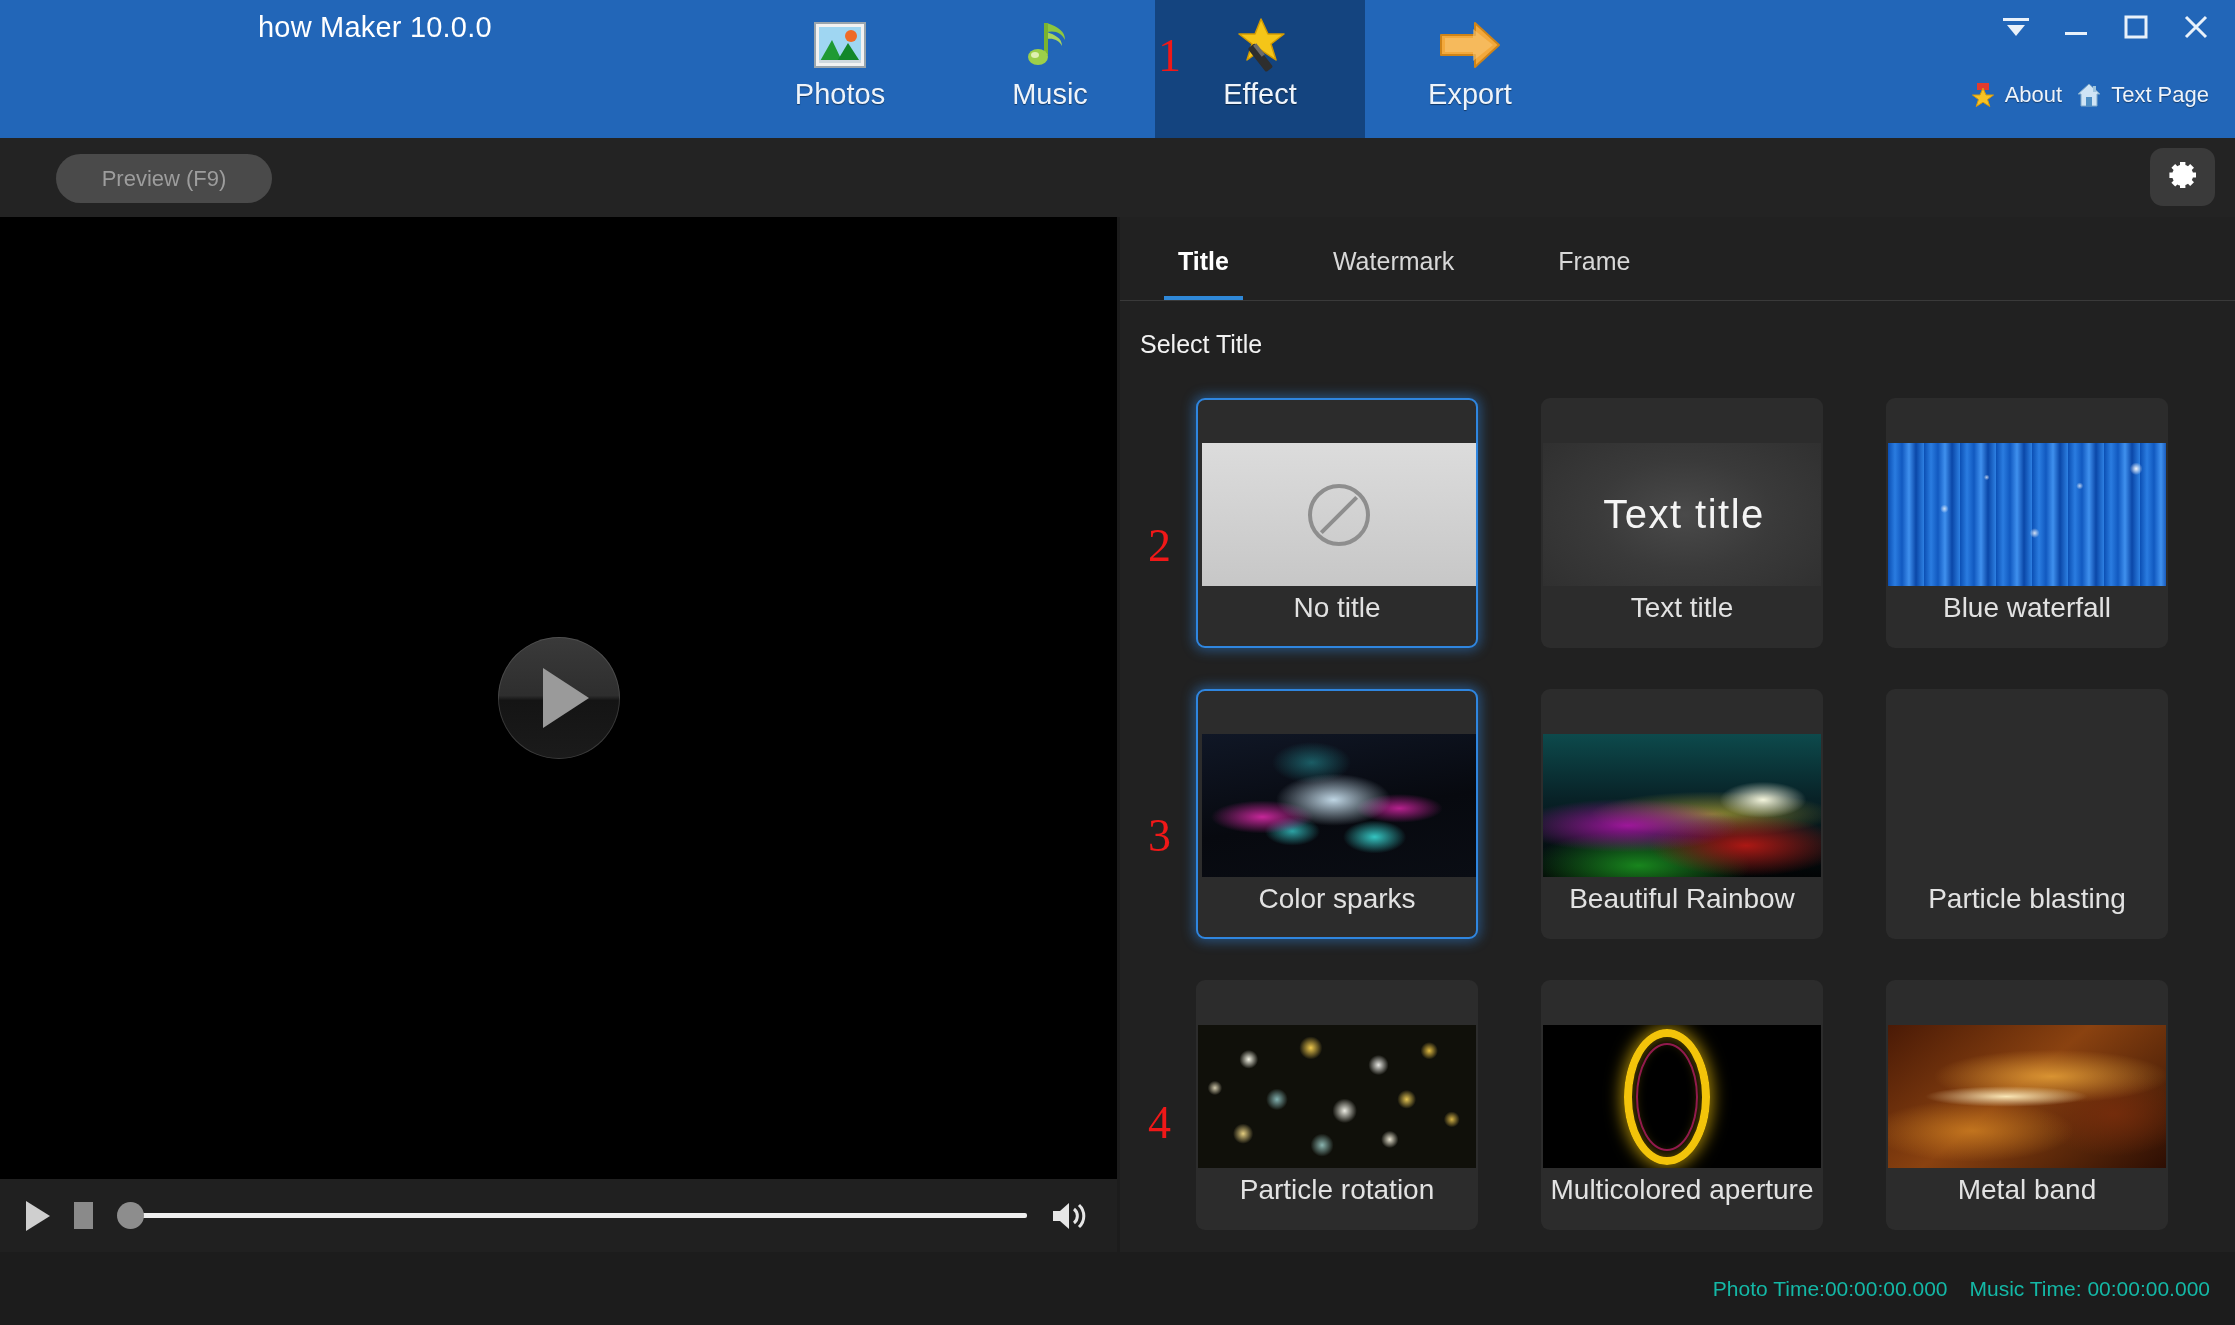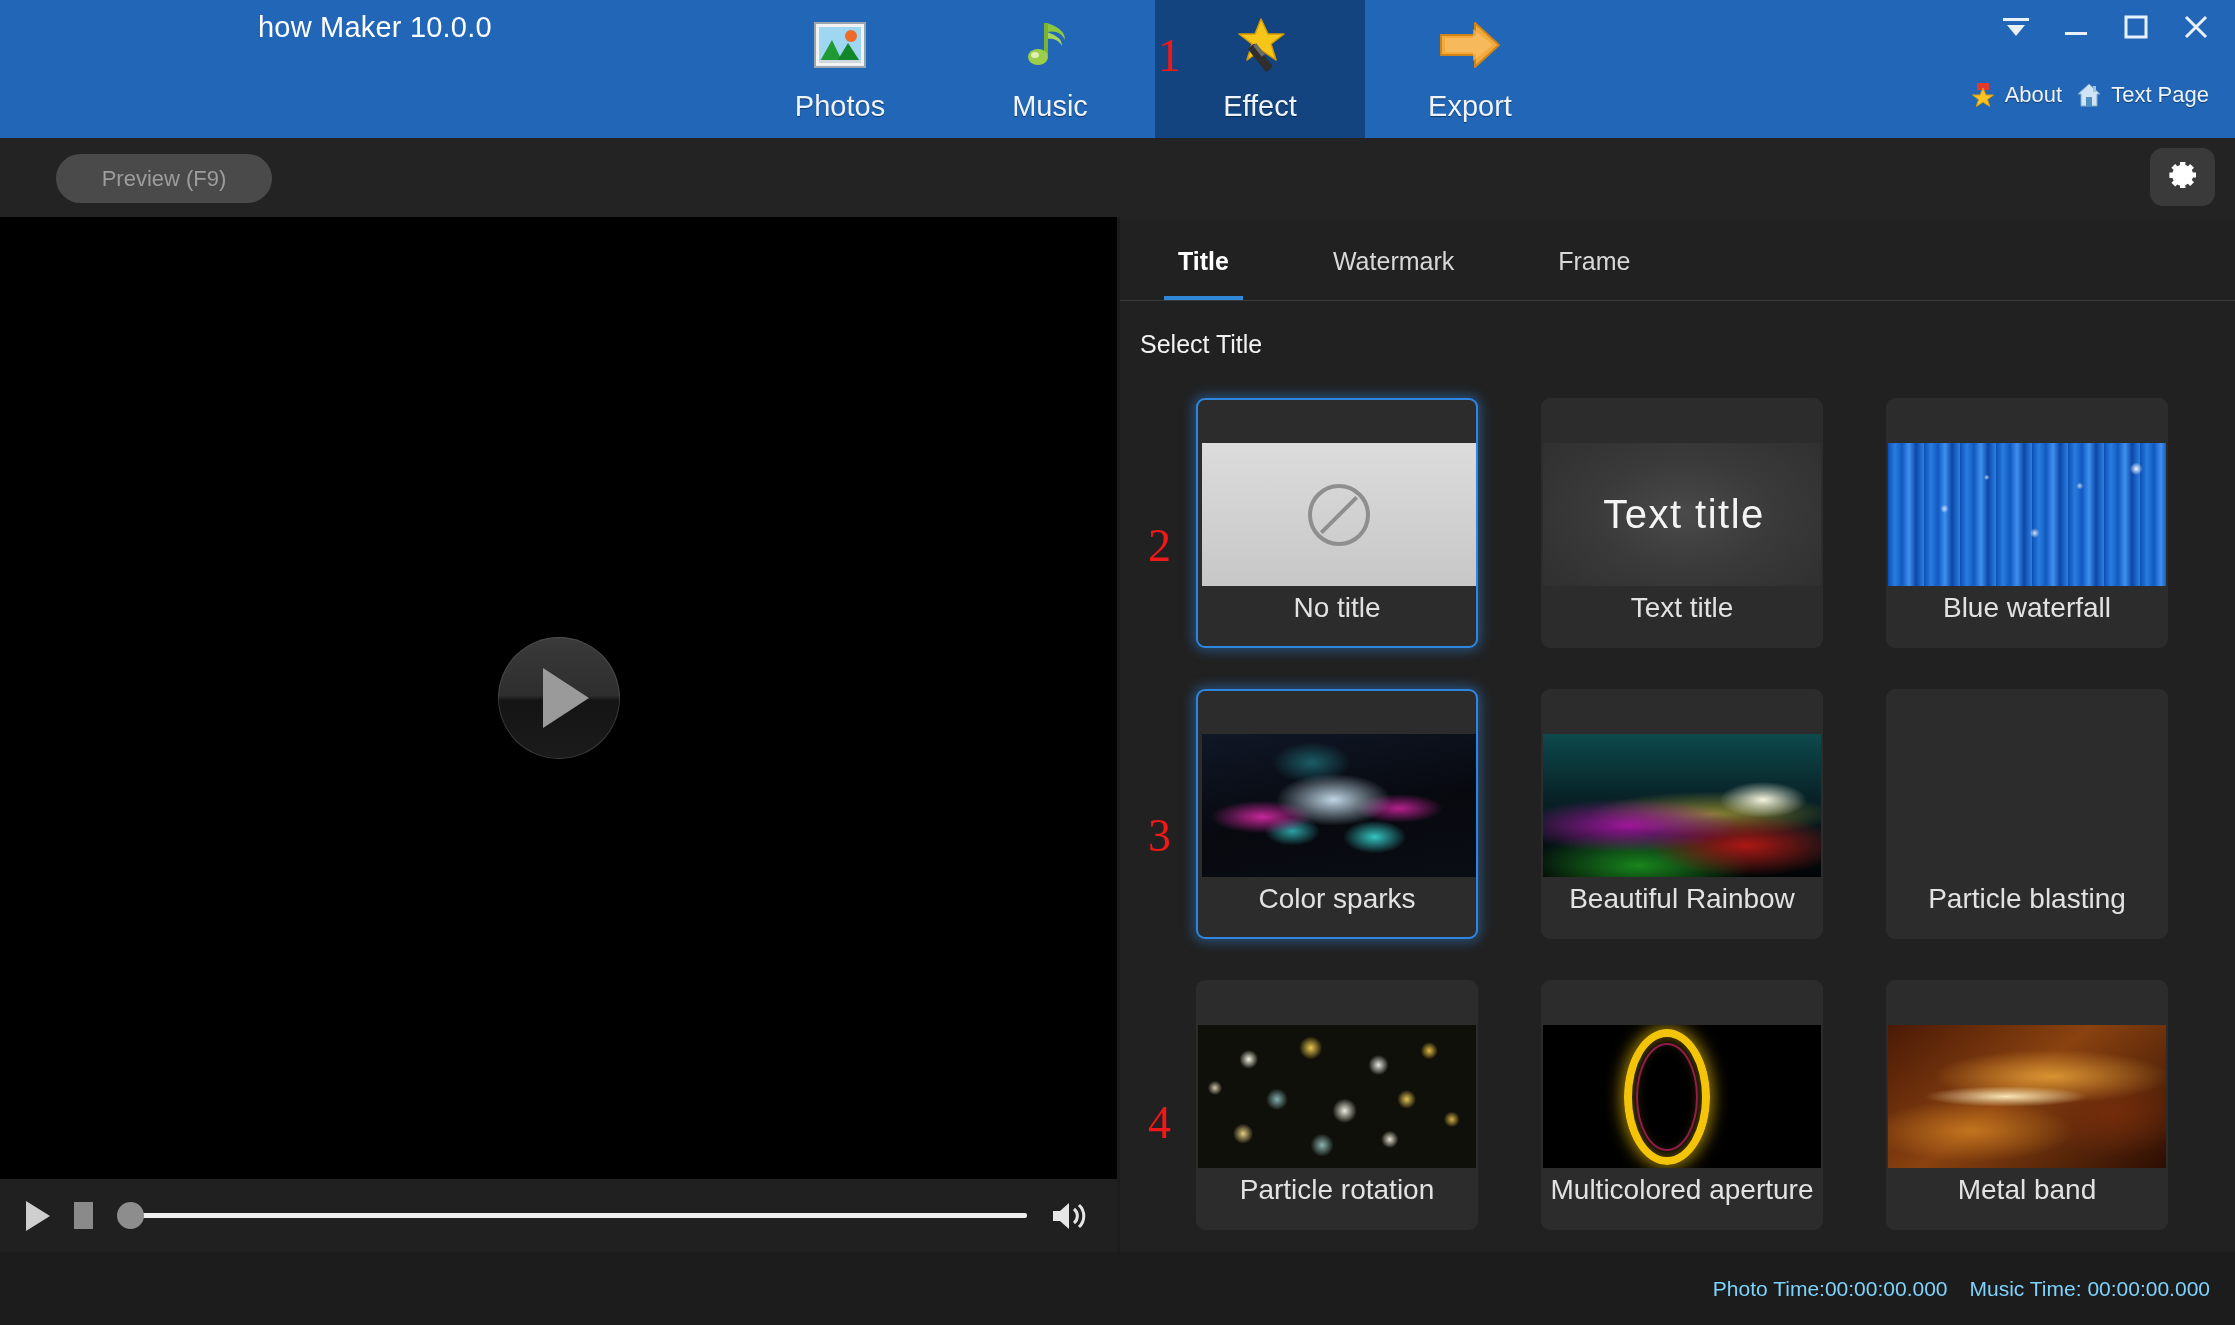--- a/index.html
+++ b/index.html
@@ -42,21 +42,21 @@
     align-items: center; justify-content: flex-start;
     padding-top: 14px;
     cursor: pointer;
   }
   .nav-tab.active { background: #14447f; text-align: right; }
   .nav-tab .nav-icon {
     height: 62px; width: 72px;
     display: flex; align-items: center; justify-content: center;
   }
   .nav-tab .nav-label {
-    margin-top: 14px;
+    margin-top: 2px;
     color: #eef4fb;
     font-size: 29px;
     text-shadow: 0 1px 1px rgba(0,0,0,.45);
   }
 
   .hdr-links {
     position: absolute; right: 26px; top: 82px;
     display: flex; align-items: center; gap: 14px;
     color: #eef4fb; font-size: 22px;
   }
@@ -364,21 +364,21 @@
     pointer-events: none;
   }
 
   
   .statusbar {
     position: absolute; left: 0; bottom: 0;
     width: 2235px; height: 73px;
     background: #1c1c1c;
     display: flex; align-items: center; justify-content: flex-end;
     padding-right: 25px;
-    color: #7dd3fc; font-size: 21px;
+    color: #14b8a6; font-size: 21px;
     gap: 22px;
   }
 </style>
 </head>
 <body>
 
 <div id="app">
 
   <div class="titlebar">
 

